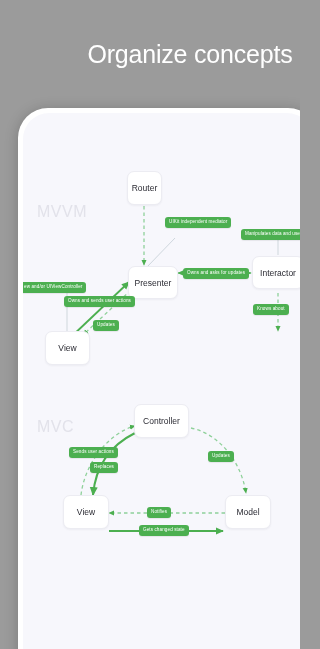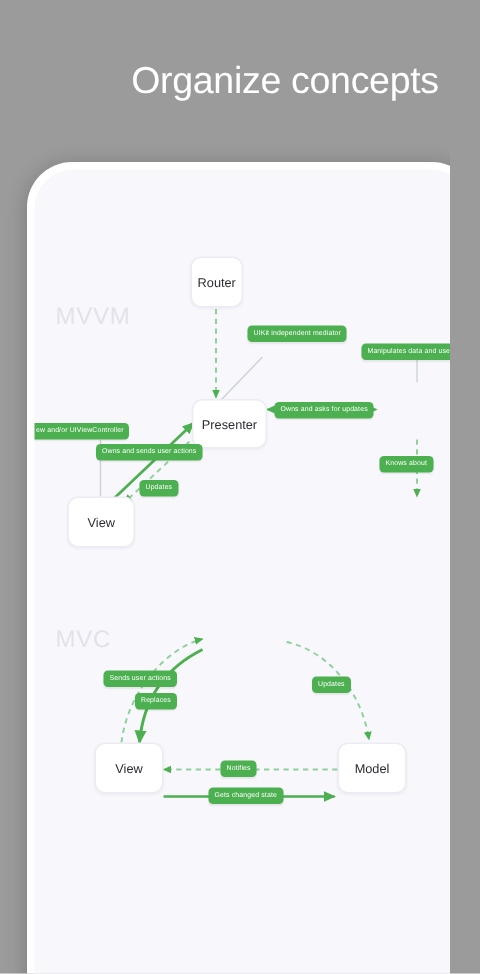--- a/index.html
+++ b/index.html
@@ -152,34 +152,36 @@
         <path d="M202,370 L86,370" stroke="#8fd19a" stroke-width="1.3" stroke-dasharray="3.5,3" fill="none" marker-end="url(#ah)"></path>
 
         <path d="M86,388 L200,388" stroke="#4caf50" stroke-width="1.8" fill="none" marker-end="url(#ah)"></path>
       </svg>
 
       <div class="layer">
         <div class="watermark" style="left:14px; top:60px;">MVVM</div>
 
         <div class="node" style="left:104px; top:28px; width:35px; height:34px;">Router</div>
         <div class="node" style="left:105px; top:123px; width:50px; height:33px;">Presenter</div>
+        <div class="node" style="left:229px; top:113px; width:52px; height:33px;">Interactor</div>
         <div class="node" style="left:22px; top:188px; width:45px; height:34px;">View</div>
 
         <div class="elabel" style="left:142px; top:74px;">UIKit independent mediator</div>
         <div class="elabel" style="left:218px; top:86px;">Manipulates data and use c</div>
         <div class="elabel" style="left:160px; top:125px;">Owns and asks for updates</div>
         <div class="elabel" style="left:-3px; top:139px;">ew and/or UIViewController</div>
         <div class="elabel" style="left:41px; top:153px;">Owns and sends user actions</div>
         <div class="elabel" style="left:70px; top:177px;">Updates</div>
         <div class="elabel" style="left:230px; top:161px;">Knows about</div>
       </div>
 
       <div class="layer">
         <div class="watermark" style="left:14px; top:275px;">MVC</div>
 
+        <div class="node" style="left:111px; top:261px; width:55px; height:34px;">Controller</div>
         <div class="node" style="left:40px; top:352px; width:46px; height:34px;">View</div>
         <div class="node" style="left:202px; top:352px; width:46px; height:34px;">Model</div>
 
         <div class="elabel" style="left:46px; top:304px;">Sends user actions</div>
         <div class="elabel" style="left:67px; top:319px;">Replaces</div>
         <div class="elabel" style="left:185px; top:308px;">Updates</div>
         <div class="elabel" style="left:124px; top:364px;">Notifies</div>
         <div class="elabel" style="left:116px; top:382px;">Gets changed state</div>
       </div>
 

